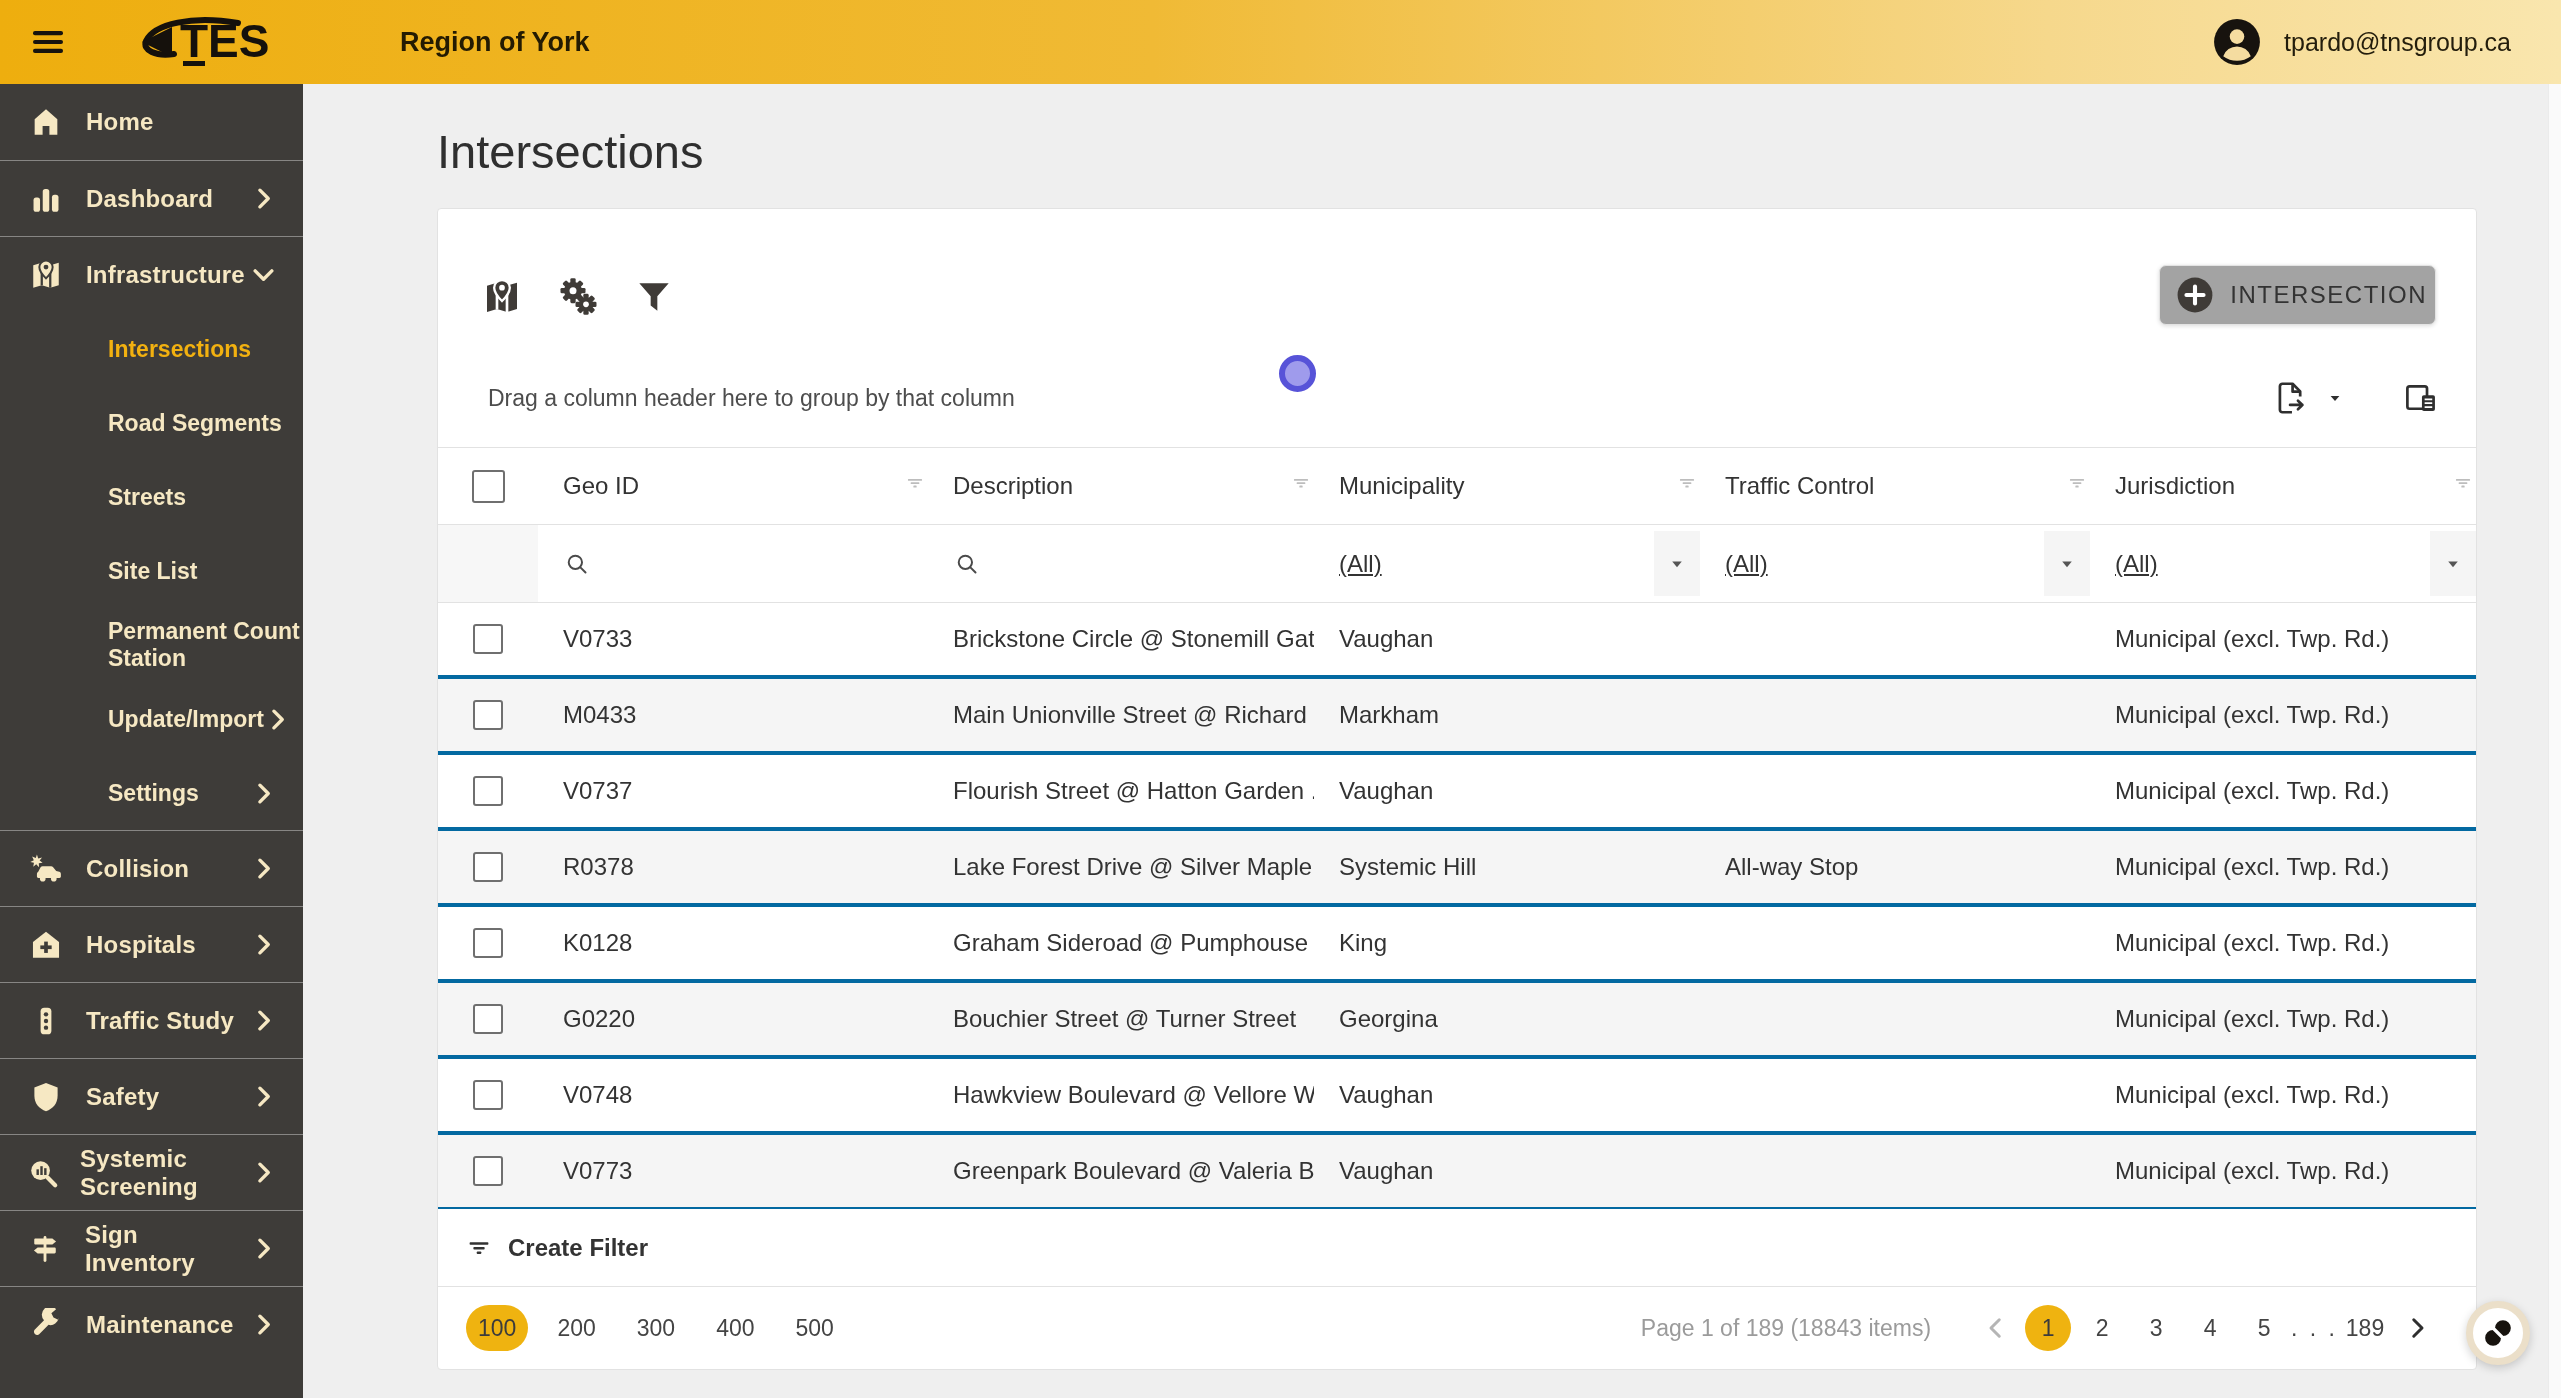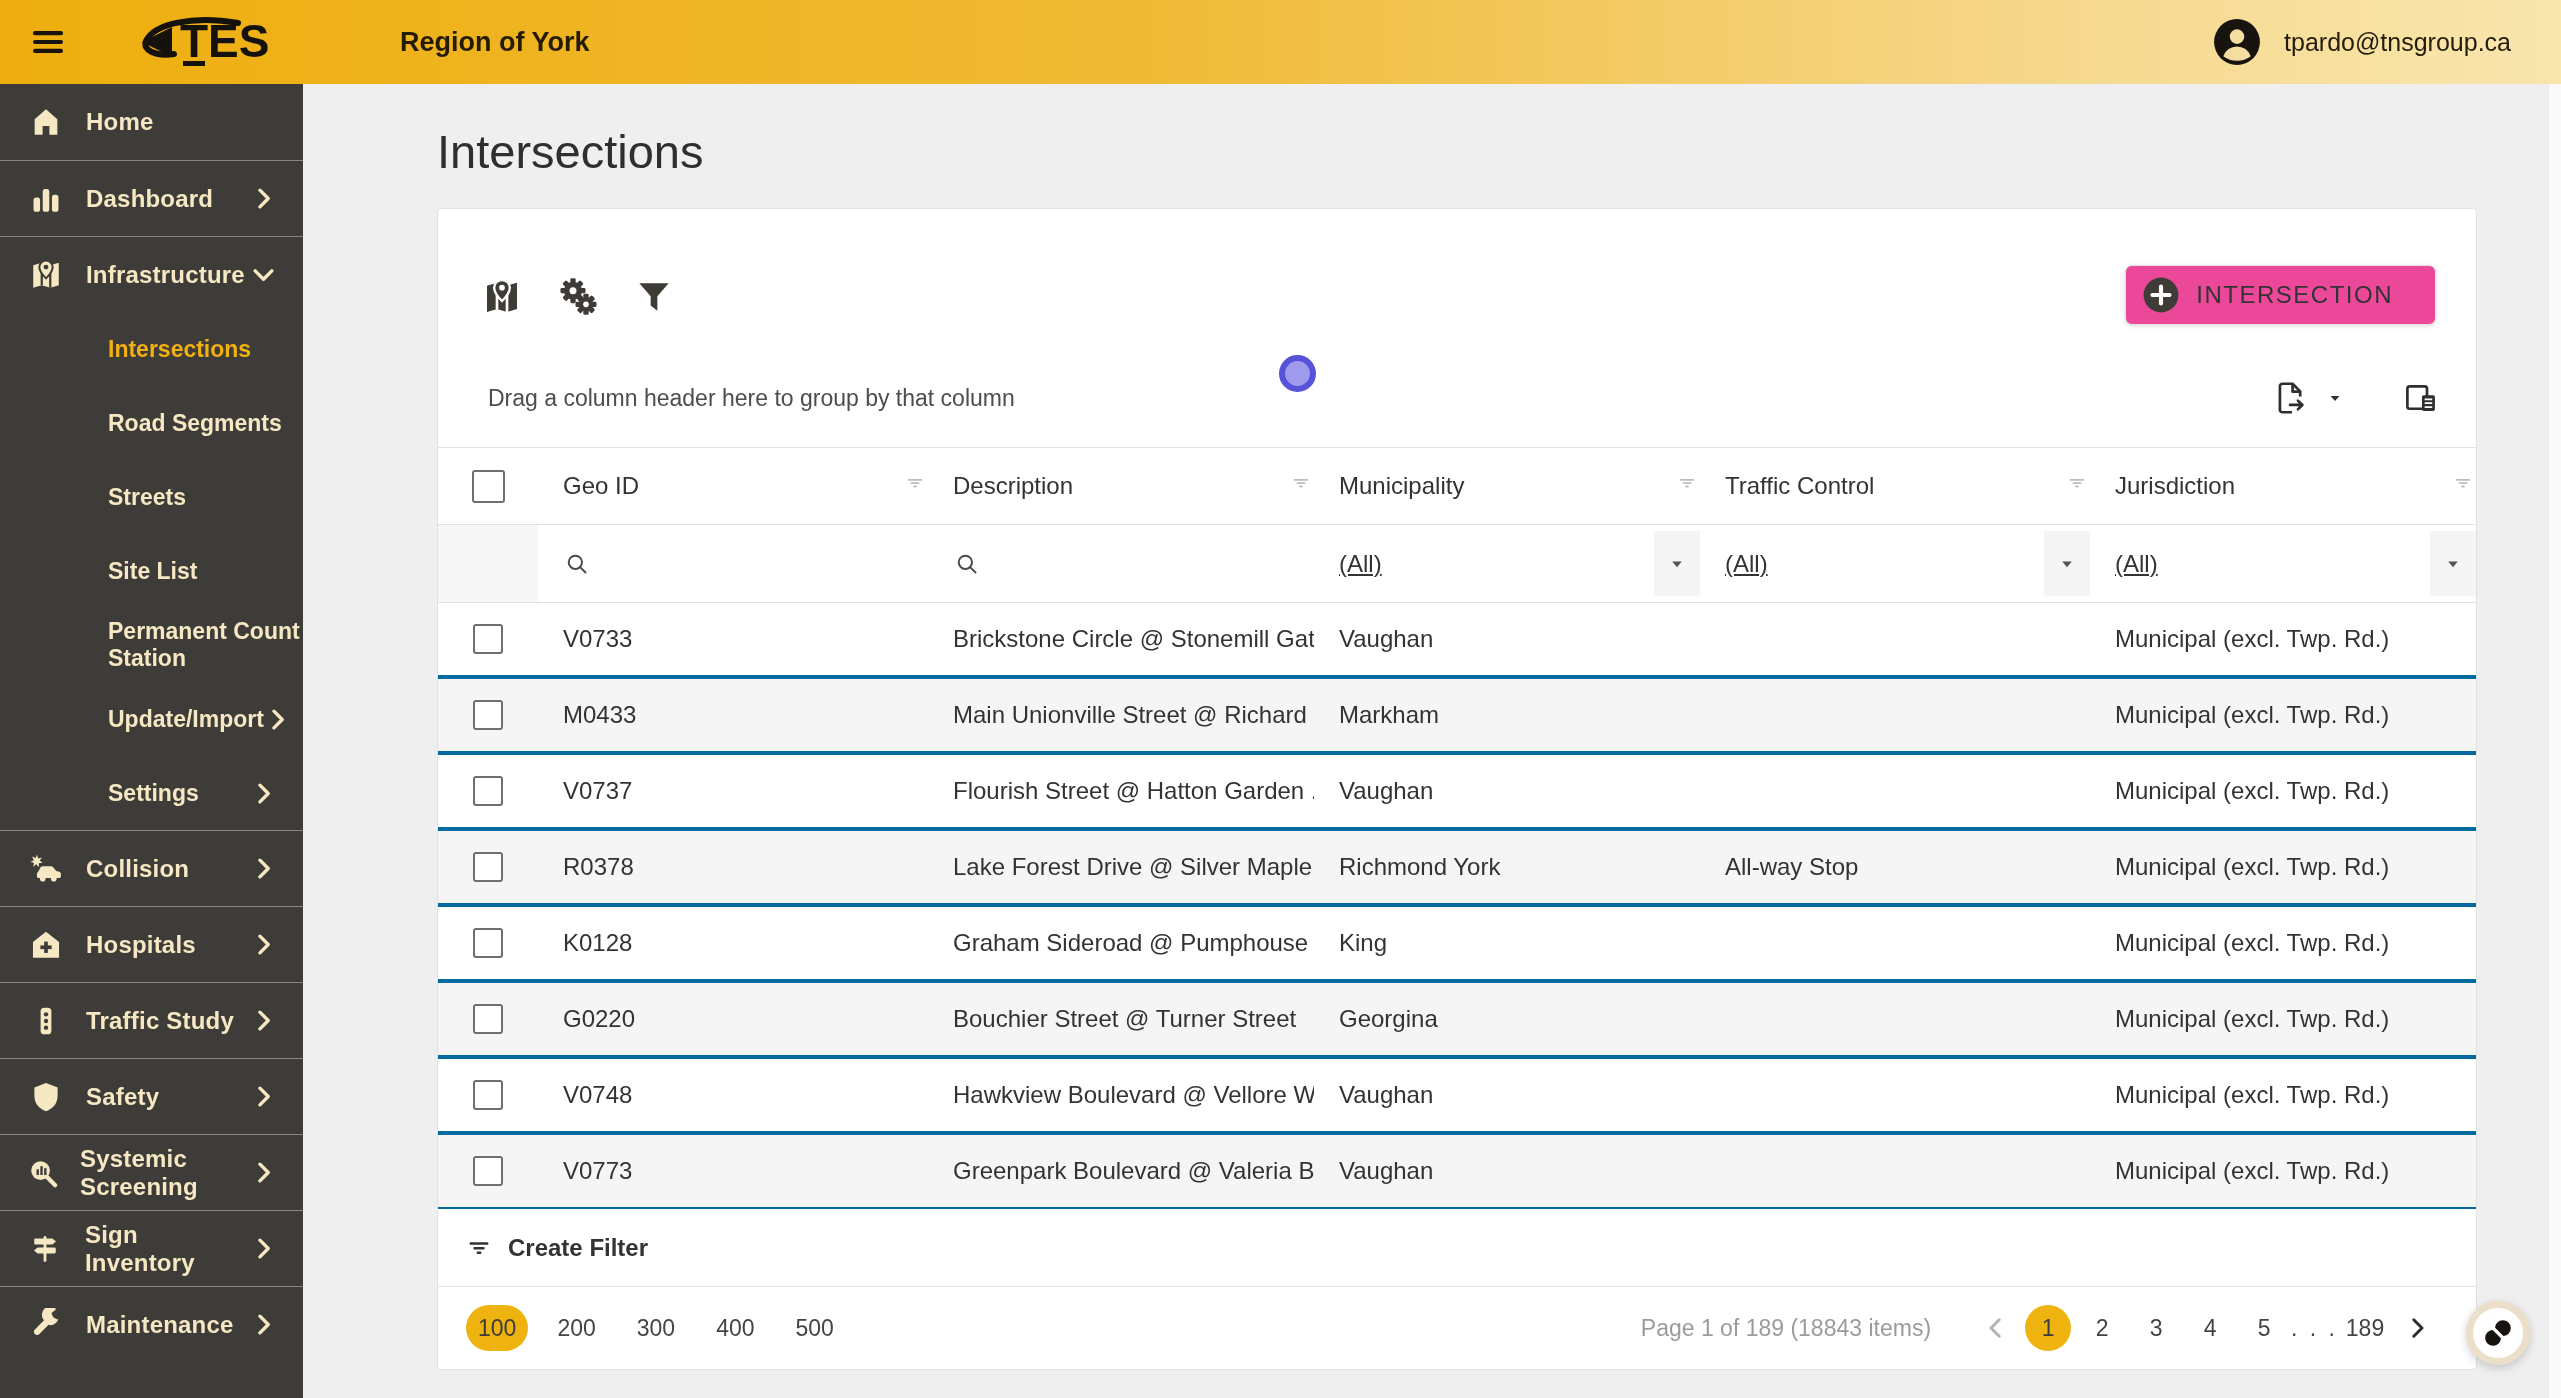--- a/index.html
+++ b/index.html
@@ -38,23 +38,23 @@
   .main { position:absolute; left:375px; top:84px; width:2186px; height:1314px; background:#EFEFEF; }
   .page-title { position:absolute; left:62px; top:40px; font-size:47px; font-weight:300; color:#2F2F2F; }
 
   .card { position:absolute; left:62px; top:124px; width:2040px; height:1162px; background:#fff;
     border:1px solid #E2E2E2; border-radius:4px; }
 
   .toolbar-icons { position:absolute; left:44px; top:68px; display:flex; gap:36px; align-items:center; }
   .tool-btn { background:none; border:none; cursor:pointer; color:#3F3B37; --icon-bg:#fff; display:flex; }
   .tool-btn svg { width:40px; height:40px; fill:currentColor; }
 
-  .add-btn { position:absolute; right:40px; top:56px; height:60px; background:#ec4899; border:1px solid #E3E3E3;
+  .add-btn { position:absolute; right:40px; top:56px; height:60px; background:#a3a3a3; border:1px solid #E3E3E3;
     border-radius:7px; box-shadow:0 1px 4px rgba(0,0,0,.14); display:flex; align-items:center;
-    padding:0 42px 0 16px; cursor:pointer; }
+    padding:0 8px 0 16px; cursor:pointer; }
   .add-btn .plus { display:flex; margin-right:16px; }
   .add-btn .plus svg { width:38px; height:38px; }
   .add-btn .lbl { font-size:24px; color:#333; letter-spacing:1.5px; font-family:"Liberation Sans",sans-serif; }
 
   .group-hint { position:absolute; left:50px; top:176px; font-size:23px; color:#4D4D4D; }
 
   .export-group { position:absolute; right:36px; top:170px; display:flex; align-items:center; gap:14px; }
   .export-group .exp-btn { background:none; border:none; cursor:pointer; color:#2F2F2F; display:flex; align-items:center; }
   .export-group svg { width:38px; height:38px; }
   .export-group .caret svg { width:22px; height:22px; fill:#2F2F2F; }
@@ -529,21 +529,21 @@
             <div class="cell">Vaughan</div>
             <div class="cell"></div>
             <div class="cell">Municipal (excl. Twp. Rd.)</div>
           </div>
           <div class="g-row">
             <div>
               <div class="cb row"></div>
             </div>
             <div class="cell">R0378</div>
             <div class="cell">Lake Forest Drive @ Silver Maple ...</div>
-            <div class="cell">Richmond York</div>
+            <div class="cell">Systemic Hill</div>
             <div class="cell">All-way Stop</div>
             <div class="cell">Municipal (excl. Twp. Rd.)</div>
           </div>
           <div class="g-row">
             <div>
               <div class="cb row"></div>
             </div>
             <div class="cell">K0128</div>
             <div class="cell">Graham Sideroad @ Pumphouse ...</div>
             <div class="cell">King</div>

